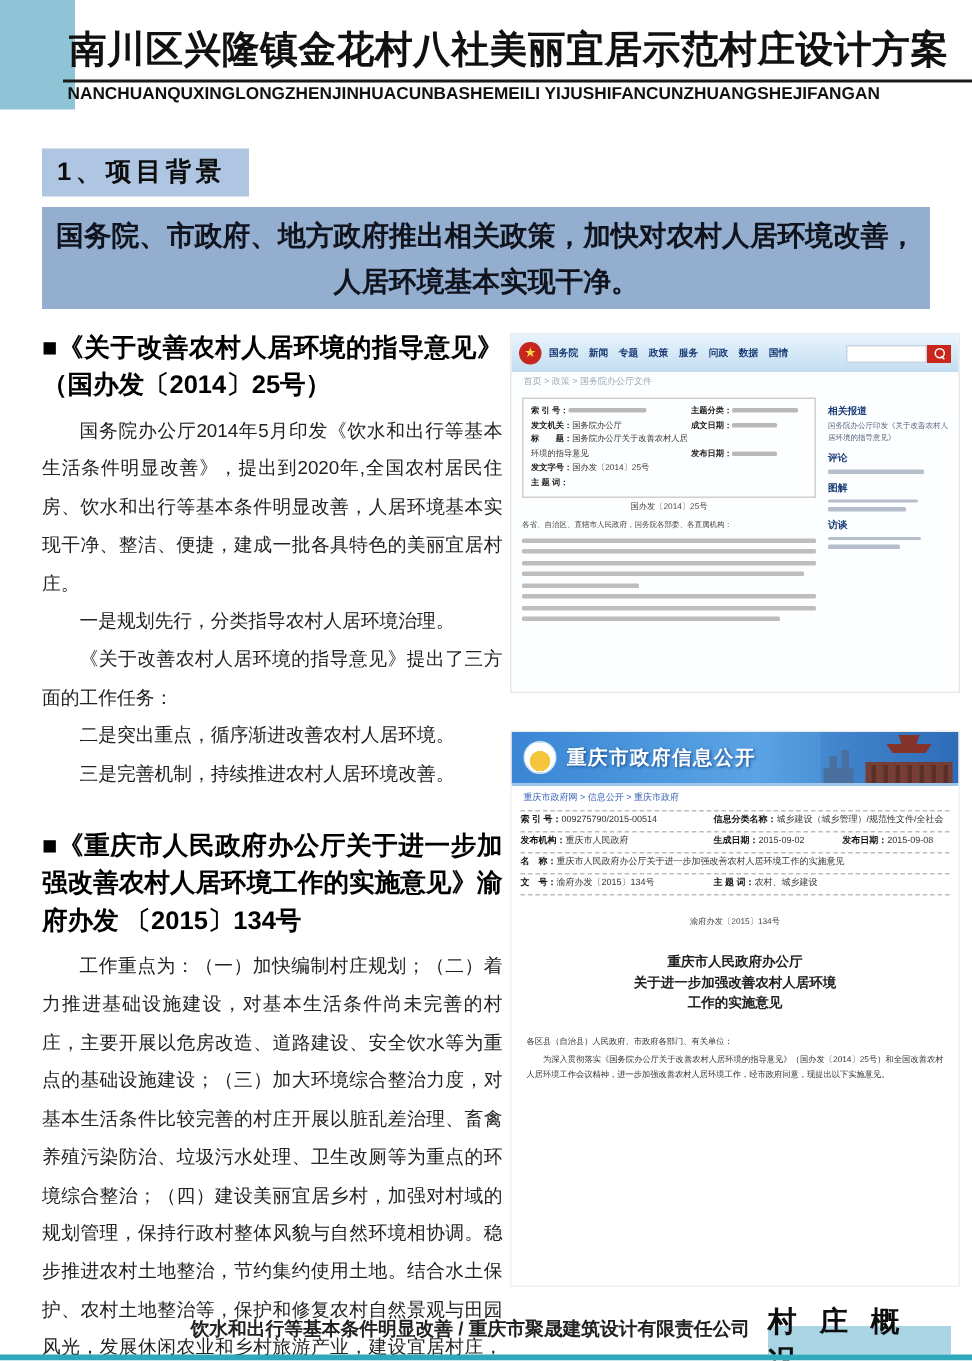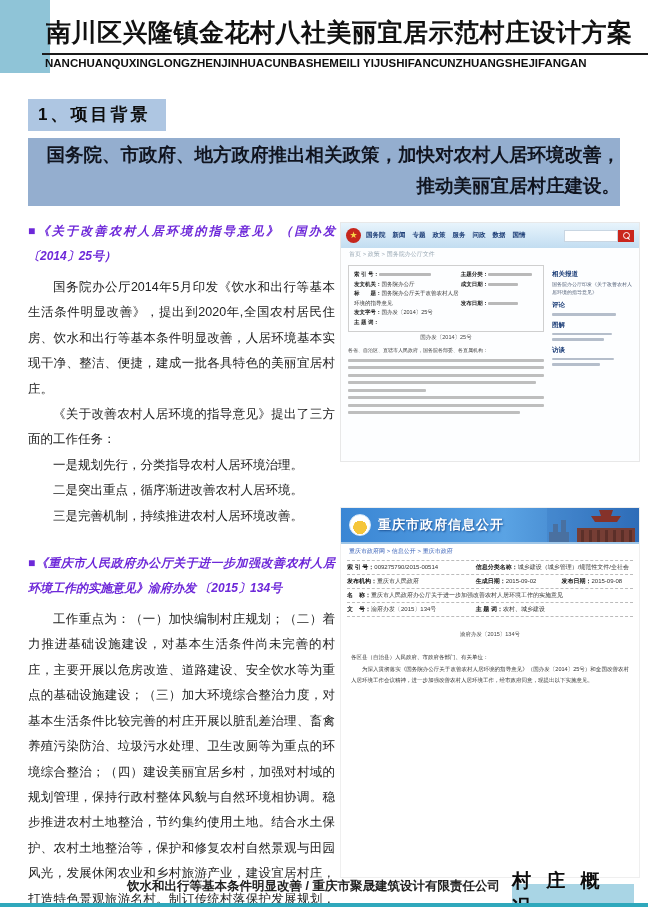--- a/index.html
+++ b/index.html
@@ -10,25 +10,25 @@
   }
   
   .corner-block{position:absolute;left:0;top:0;width:50px;height:73px;background:#8fc4d7;}
   .main-title{position:absolute;left:46px;top:16px;width:600px;font-size:25px;font-weight:700;color:#111;white-space:nowrap;letter-spacing:0.5px;}
   .title-rule{position:absolute;left:42px;top:53px;width:606px;border-top:2px solid #1b1b1b;}
   .pinyin{position:absolute;left:45px;top:57px;width:603px;font-size:11.5px;font-weight:700;color:#101010;white-space:nowrap;letter-spacing:0;}
   
   .section-label{position:absolute;left:28px;top:99px;background:#aec6e2;padding:4px 16px 5px 10px;font-size:17px;font-weight:700;letter-spacing:3px;color:#0d0d0d;}
   
   .policy-banner{position:absolute;left:28px;top:138px;width:592px;height:68px;background:#94aecf;
-    display:flex;flex-direction:column;justify-content:center;align-items:flex-end;
-    font-size:18.5px;font-weight:700;color:#10141f;line-height:31px;text-align:center;font-family:Liberation Mono, monospace;}
+    display:flex;flex-direction:column;justify-content:center;align-items:center;
+    font-size:18.5px;font-weight:700;color:#10141f;line-height:31px;text-align:center;}
   
   .left-col{position:absolute;left:28px;top:219px;width:307px;}
-  .doc-heading{font-size:12px;font-weight:700;line-height:25px;margin:0 0 6px 0;color:#6d28d9;text-align:justify;font-style:italic;}
+  .doc-heading{font-size:17px;font-weight:700;line-height:25px;margin:0 0 6px 0;color:#000000;text-align:justify;}
   .left-col p{font-size:12.5px;line-height:25.4px;margin:0;text-indent:2em;text-align:justify;color:#222;}
   .doc-gap{height:22px;}
   
   .shot1{position:absolute;left:340px;top:222px;width:300px;height:240px;background:#fdfeff;border:1px solid #e8e8e8;box-sizing:border-box;overflow:hidden;}
   .shot1-head{height:25px;background:linear-gradient(#e8f4fc,#c2ddf1);display:flex;align-items:center;padding:0 5px;gap:3px;}
   .emblem{width:15px;height:15px;border-radius:50%;background:#c6261d;color:#f7d447;font-size:9px;line-height:15px;text-align:center;flex:0 0 auto;}
   .gnav{font-size:6.5px;font-weight:700;color:#1d3e77;margin:0 2px;white-space:nowrap;}
   .searchbox{margin-left:auto;display:flex;align-items:center;}
   .searchfield{width:52px;height:10px;background:#fff;border:1px solid #c9d6e2;}
   .searchbtn{width:16px;height:12px;background:#ca261c;position:relative;}
@@ -43,21 +43,21 @@
   .mlabel{font-weight:700;color:#222;}
   .blurbar{display:inline-block;height:3px;background:#b9b9b9;vertical-align:middle;border-radius:1px;}
   .shot1-title{margin-top:9px;text-align:center;font-size:8.5px;font-weight:700;line-height:12px;color:#1d1d1d;}
   .shot1-docnum{text-align:center;font-size:5.5px;color:#444;margin-top:2px;}
   .bodyline{height:3px;background:#a8a8a8;opacity:.75;margin:4.5px 0;border-radius:1px;}
   .shot1-side{padding-left:8px;font-size:6.5px;}
   .side-h{font-weight:700;color:#1a3c77;margin:5px 0 2px 0;}
   .side-link{font-size:5px;line-height:7.5px;color:#55637a;}
   .sidebar-bar{height:2.5px;background:#b5becb;margin:3px 0;border-radius:1px;}
   
-  .shot2{position:absolute;left:340px;top:487px;width:300px;height:371px;background:#ffffff;border:1px solid #efefef;box-sizing:border-box;overflow:hidden;margin-top:20px;}
+  .shot2{position:absolute;left:340px;top:487px;width:300px;height:371px;background:#ffffff;border:1px solid #efefef;box-sizing:border-box;overflow:hidden;}
   .shot2-banner{height:34px;background:linear-gradient(90deg,#3a86d4 0%,#5aa3e4 55%,#2e6db8 100%);display:flex;align-items:center;position:relative;border-bottom:2px solid #9fc6e8;}
   .cq-logo{width:20px;height:20px;border-radius:50%;background:radial-gradient(circle at 50% 62%,#f5c63c 0 42%,#ffffff 43% 100%);margin:0 7px 0 8px;border:1px solid #d7e8f8;flex:0 0 auto;}
   .shot2-title{font-size:13px;font-weight:700;color:#ffffff;text-shadow:1px 1px 2px #1a4d8f;letter-spacing:1px;white-space:nowrap;}
   .cq-building{position:absolute;right:0;top:0;width:92px;height:34px;opacity:.95;}
   .shot2-crumb{font-size:6px;color:#3a62b8;padding:3px 8px 2px 8px;}
   .cq-table{margin:2px 6px 0 6px;border-top:1px dashed #bbb;font-size:6px;}
   .cq-row{display:flex;border-bottom:1px dashed #bbb;line-height:13px;}
   .cq-cell{display:flex;}
   .cq-label{font-weight:700;color:#111;white-space:nowrap;}
   .cq-value{color:#333;white-space:nowrap;overflow:hidden;}
@@ -77,28 +77,28 @@
 
 <div class="corner-block"></div>
 <div class="main-title">南川区兴隆镇金花村八社美丽宜居示范村庄设计方案</div>
 <div class="title-rule"></div>
 <div class="pinyin">NANCHUANQUXINGLONGZHENJINHUACUNBASHEMEILI YIJUSHIFANCUNZHUANGSHEJIFANGAN</div>
 
 <div class="section-label">1、项目背景</div>
 
 <div class="policy-banner">
   <span>国务院、市政府、地方政府推出相关政策，加快对农村人居环境改善，</span>
-  <span>推动美丽宜居村庄建设。</span>
+  <span>人居环境基本实现干净。</span>
 </div>
 
 <div class="left-col">
   <div class="doc-heading">■《关于改善农村人居环境的指导意见》（国办发〔2014〕25号）</div>
   <p>国务院办公厅2014年5月印发《饮水和出行等基本生活条件明显改善》，提出到2020年,全国农村居民住房、饮水和出行等基本条件明显改善，人居环境基本实现干净、整洁、便捷，建成一批各具特色的美丽宜居村庄。</p>
+  <p>一是规划先行，分类指导农村人居环境治理。</p>
   <p>《关于改善农村人居环境的指导意见》提出了三方面的工作任务：</p>
-  <p>一是规划先行，分类指导农村人居环境治理。</p>
   <p>二是突出重点，循序渐进改善农村人居环境。</p>
   <p>三是完善机制，持续推进农村人居环境改善。</p>
   <div class="doc-gap"></div>
   <div class="doc-heading">■《重庆市人民政府办公厅关于进一步加强改善农村人居环境工作的实施意见》渝府办发 〔2015〕134号</div>
   <p>工作重点为：（一）加快编制村庄规划；（二）着力推进基础设施建设，对基本生活条件尚未完善的村庄，主要开展以危房改造、道路建设、安全饮水等为重点的基础设施建设；（三）加大环境综合整治力度，对基本生活条件比较完善的村庄开展以脏乱差治理、畜禽养殖污染防治、垃圾污水处理、卫生改厕等为重点的环境综合整治；（四）建设美丽宜居乡村，加强对村域的规划管理，保持行政村整体风貌与自然环境相协调。稳步推进农村土地整治，节约集约使用土地。结合水土保护、农村土地整治等，保护和修复农村自然景观与田园风光，发展休闲农业和乡村旅游产业，建设宜居村庄，打造特色景观旅游名村。制订传统村落保护发展规划，完善历史文化名村、传统村落、传统名居目录，建立健全保护和监管机制。</p>
 </div>
 
 <div class="shot1">
   <div class="shot1-head">
     <div class="emblem">★</div>
@@ -221,20 +221,25 @@
           <span class="cq-value">渝府办发〔2015〕134号</span>
         </div>
       <div class="cq-cell" style="width:55%">
           <span class="cq-label">主 题 词：</span>
           <span class="cq-value">农村、城乡建设</span>
         </div>
     </div>
   </div>
   <div class="cq-doc">
     <div class="cq-docnum">渝府办发〔2015〕134号</div>
+    <div class="cq-doctitle">
+      <div>重庆市人民政府办公厅</div>
+      <div>关于进一步加强改善农村人居环境</div>
+      <div>工作的实施意见</div>
+    </div>
     <div class="cq-salutation">各区县（自治县）人民政府、市政府各部门、有关单位：</div>
     <div class="cq-bodytext">为深入贯彻落实《国务院办公厅关于改善农村人居环境的指导意见》（国办发〔2014〕25号）和全国改善农村人居环境工作会议精神，进一步加强改善农村人居环境工作，经市政府同意，现提出以下实施意见。</div>
   </div>
 </div>
 
 <div class="credit">饮水和出行等基本条件明显改善 / 重庆市聚晟建筑设计有限责任公司</div>
 <div class="footer-tab">村 庄 概 况</div>
 <div class="bottom-line"></div>
 
 </body></html>

